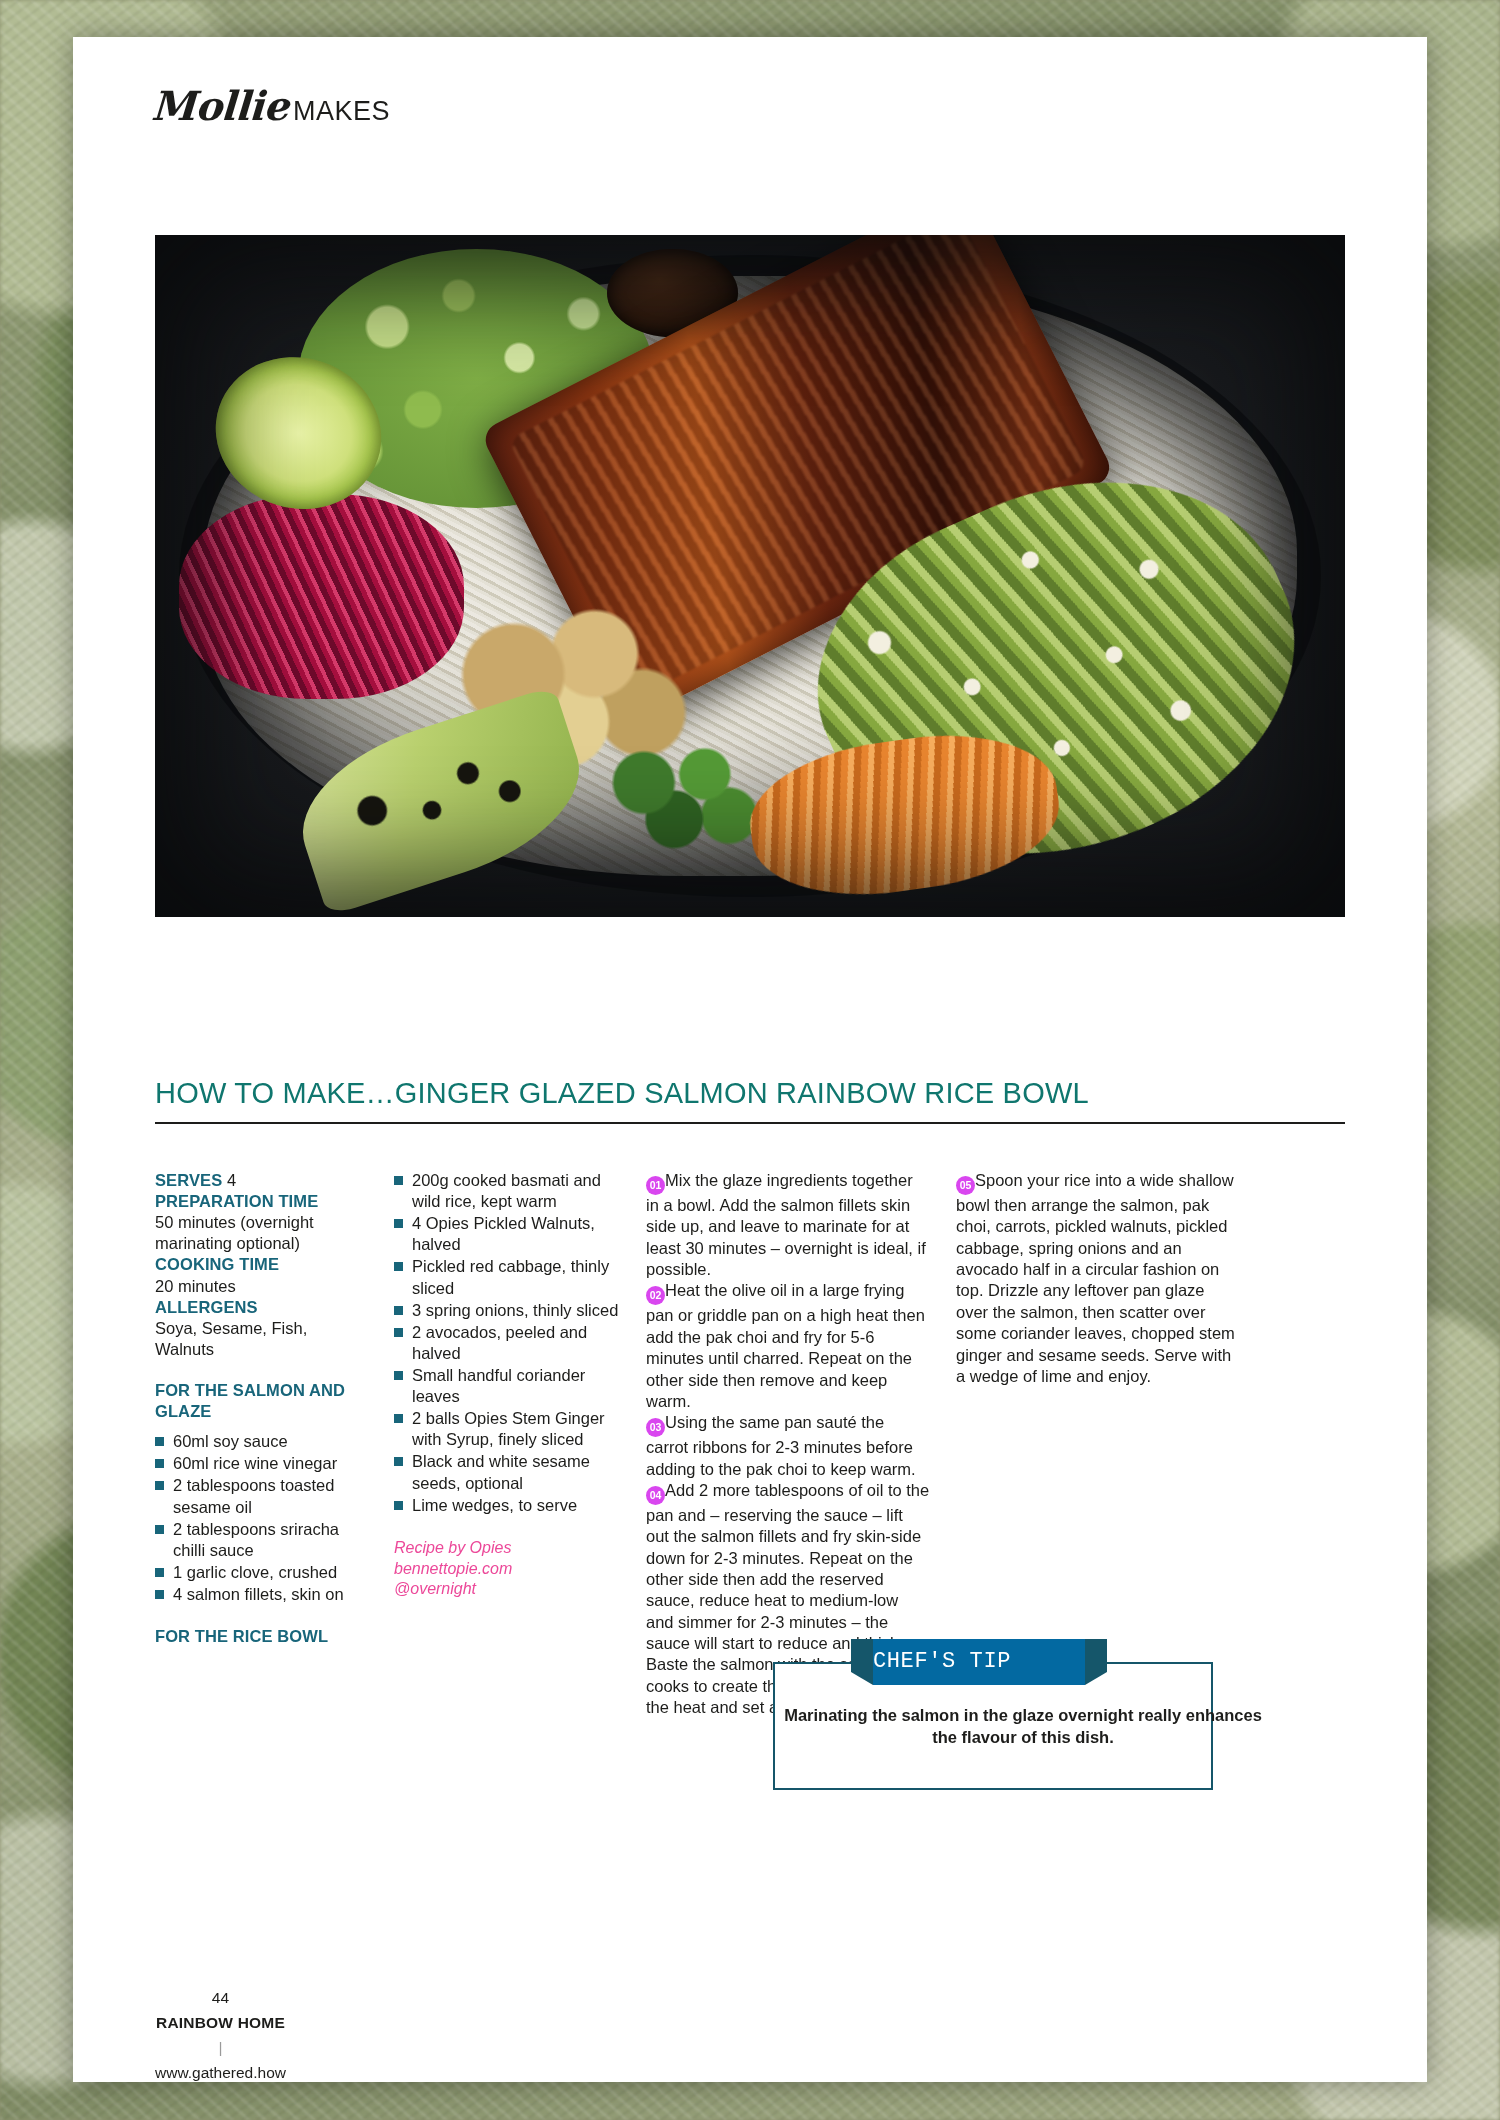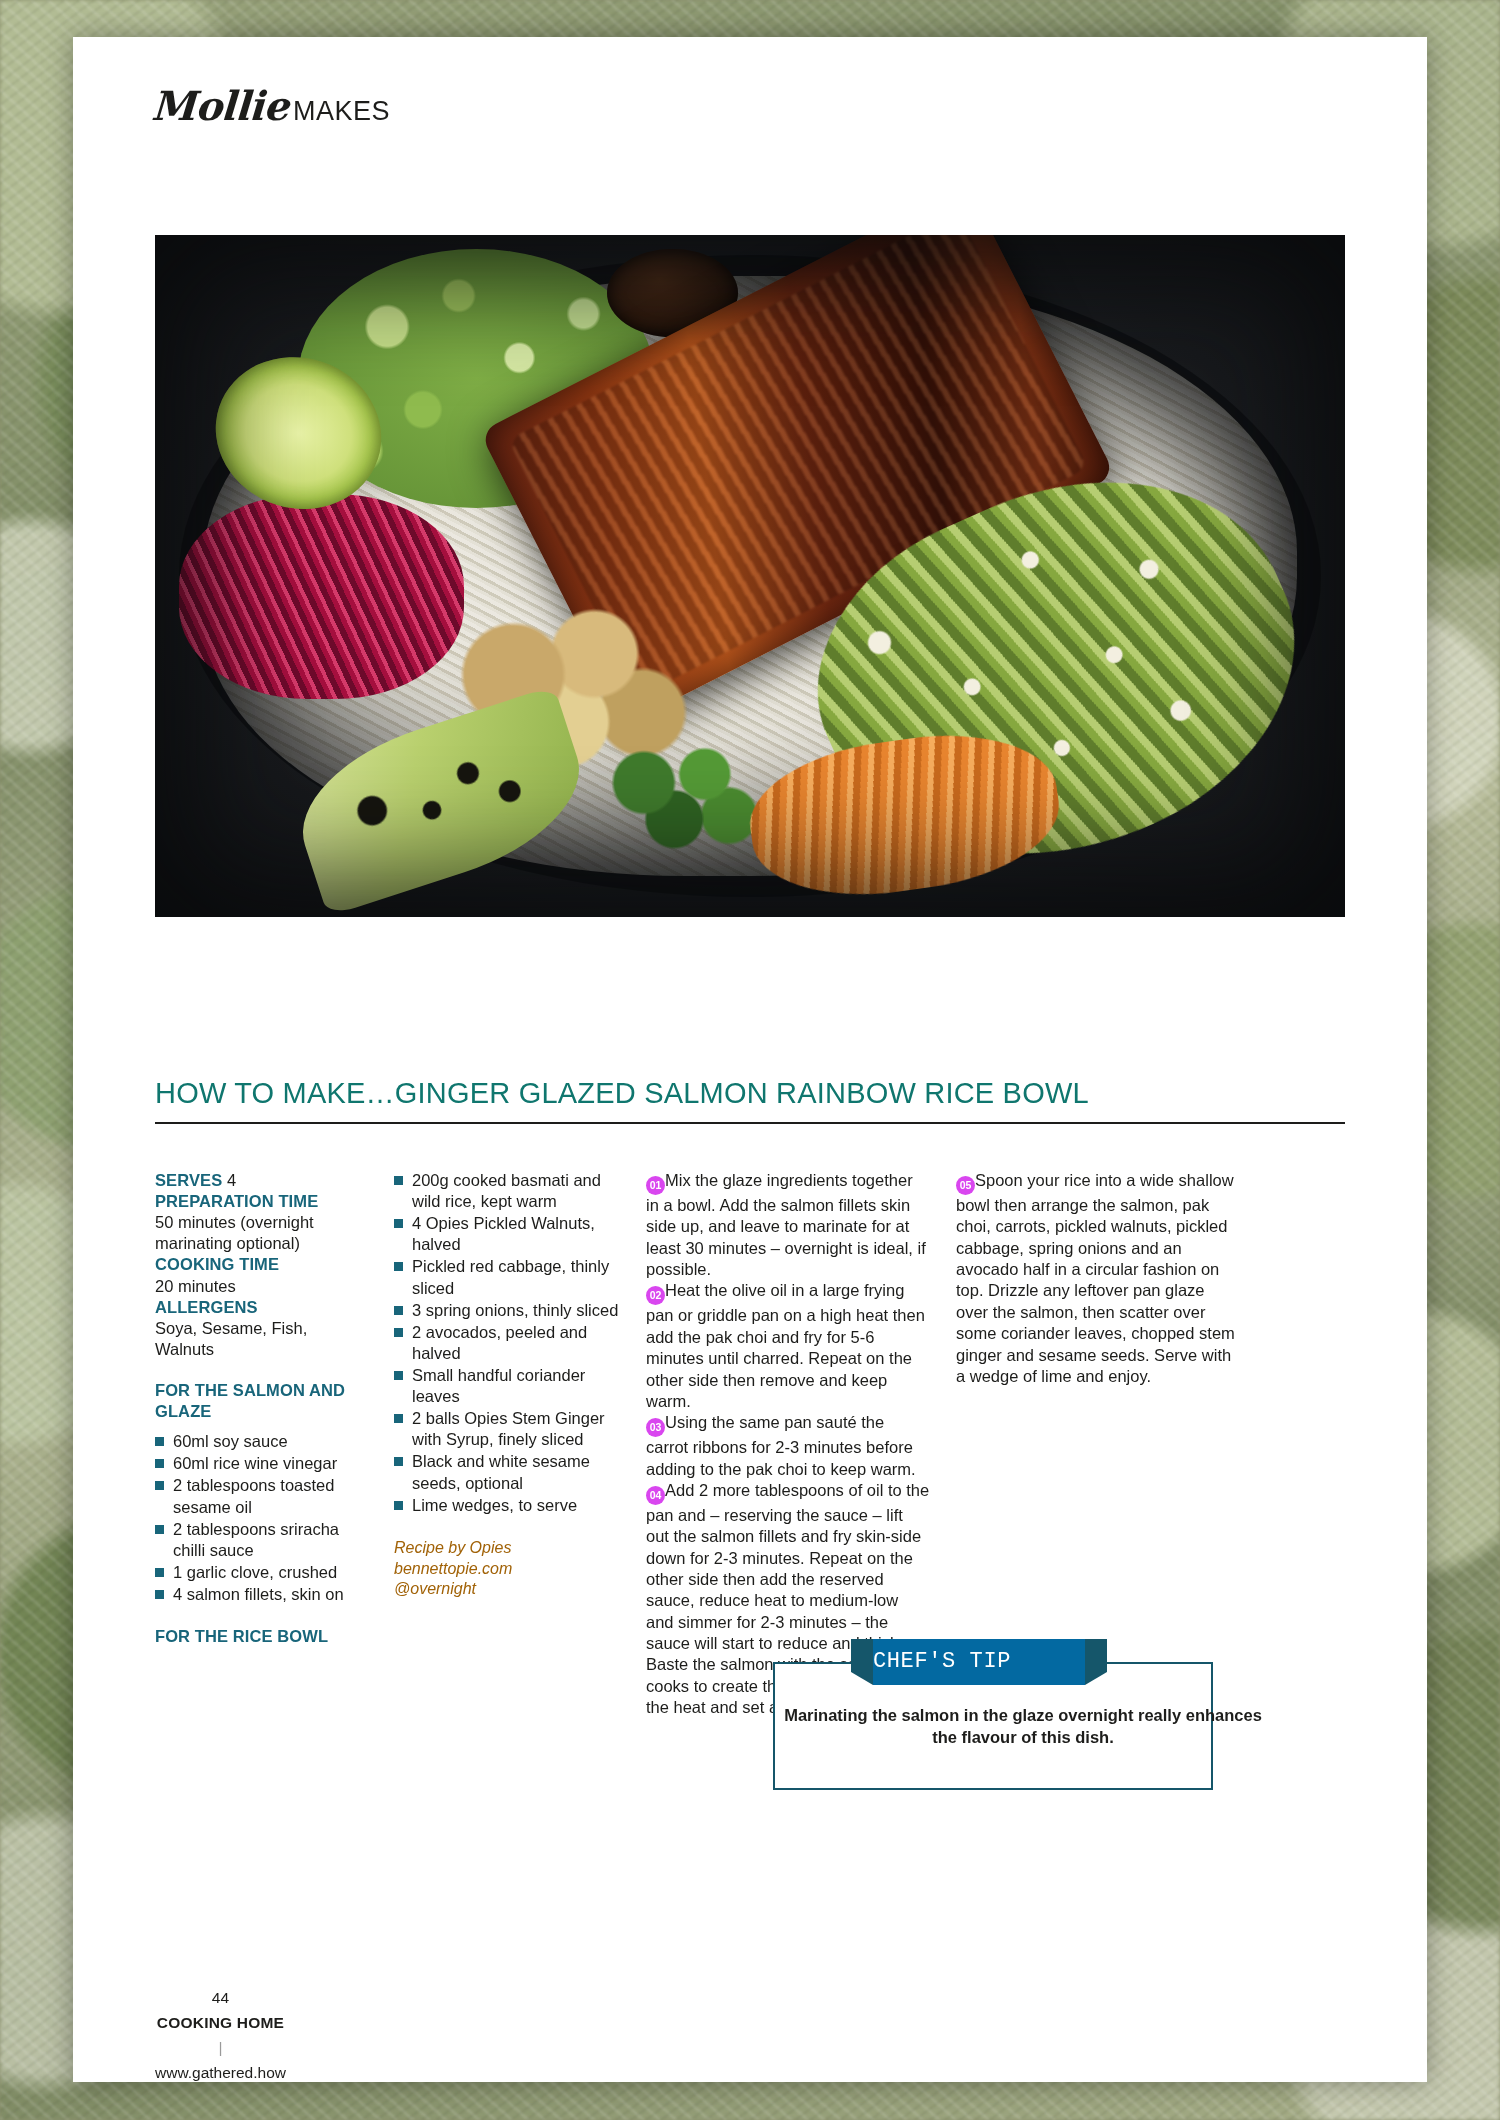--- a/index.html
+++ b/index.html
@@ -390,21 +390,21 @@
     line-height: 19px;
     text-align: center;
     vertical-align: -3px;
     margin-right: 0;
   }
 
   .credit {
     font-style: italic;
     font-size: 16px;
     line-height: 1.3;
-    color: #a16207;
+    color: #ec4899;
     margin-top: 22px;
   }
 
   
   .tip-wrap {
     position: absolute;
     left: 700px;
     top: 1602px;
     width: 440px;
   }
@@ -592,18 +592,18 @@
   </div>
 
   <div class="tip-wrap">
     <div class="tip-box"></div>
     <div class="tip-banner">CHEF'S TIP</div>
     <div class="tip-text">Marinating the salmon in the glaze overnight really enhances the flavour of this dish.</div>
   </div>
 
   <div class="footer">
     <span class="pg">44</span>
-    <span class="hh">COOKING HOME</span>
+    <span class="hh">RAINBOW HOME</span>
     <span class="bar">|</span>
     <span class="url">www.gathered.how</span>
   </div>
 
 </div>
 
 </body></html>

